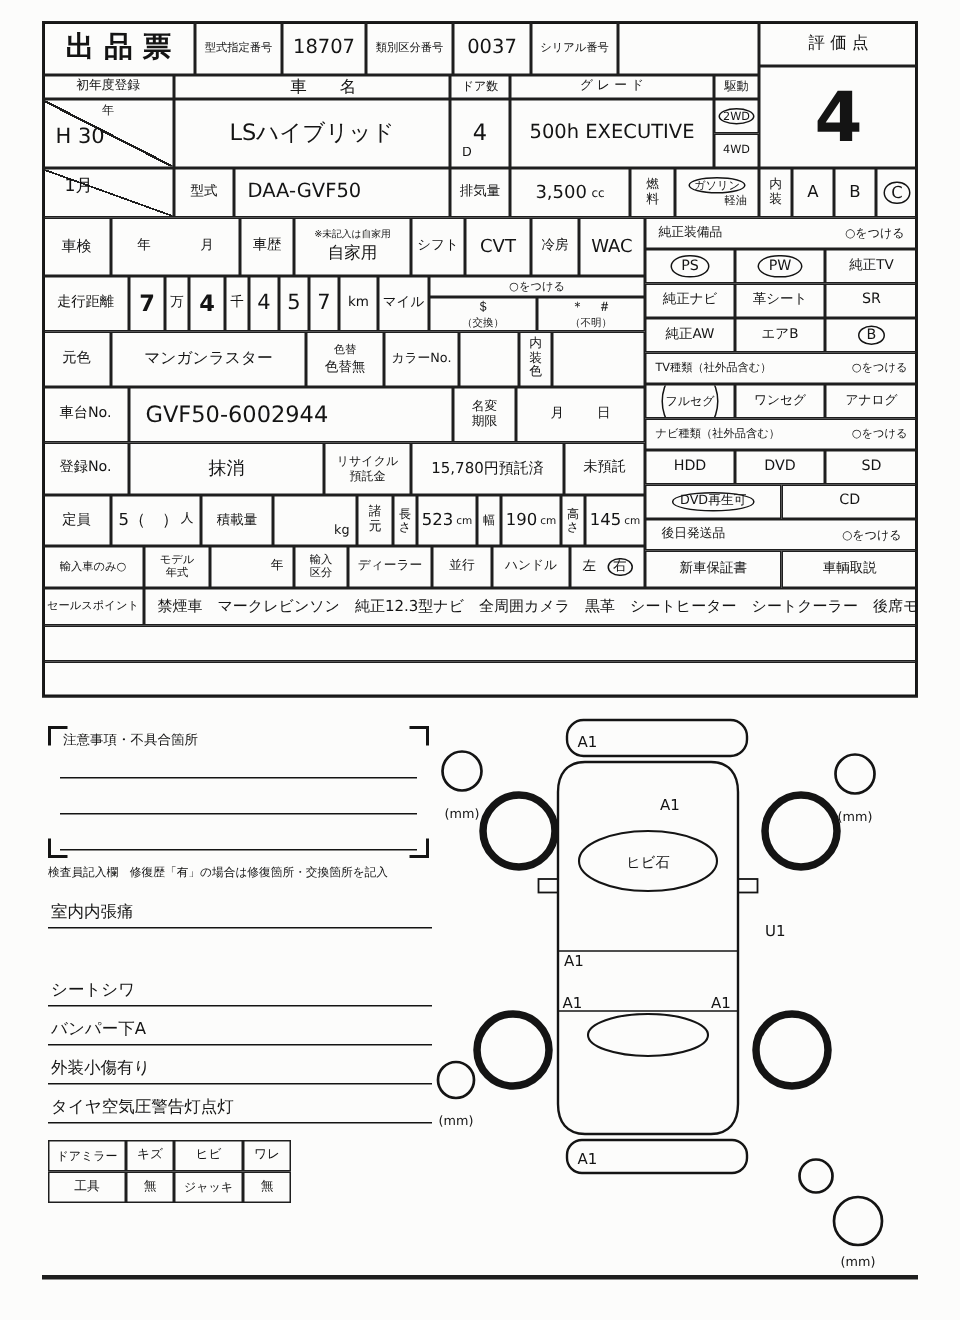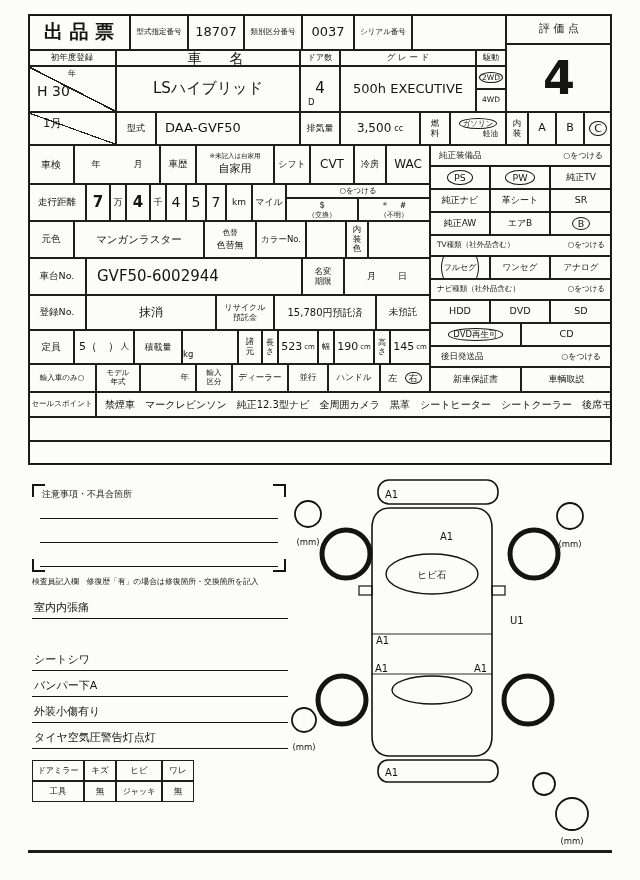--- a/index.html
+++ b/index.html
@@ -45,21 +45,21 @@
   <div class="c" style="left:130px;top:14px;width:58px;height:36px;font-size:7.5px;">型式指定番号</div>
   <div class="c" style="left:188px;top:14px;width:56px;height:36px;font-size:13px;">18707</div>
   <div class="c" style="left:244px;top:14px;width:58px;height:36px;font-size:7.5px;">類別区分番号</div>
   <div class="c" style="left:302px;top:14px;width:52px;height:36px;font-size:13px;">0037</div>
   <div class="c" style="left:354px;top:14px;width:58px;height:36px;font-size:7.5px;">シリアル番号</div>
   <div class="c" style="left:412px;top:14px;width:94px;height:36px;font-size:11px;"></div>
   <div class="c" style="left:506px;top:14px;width:106px;height:30px;font-size:11px;">評 価 点</div>
   <div class="c" style="left:506px;top:44px;width:106px;height:68px;font-size:46px;font-weight:700;">4</div>
 
   <div class="c" style="left:28px;top:50px;width:88px;height:16px;font-size:8.5px;">初年度登録</div>
-  <div class="c" style="left:116px;top:50px;width:184px;height:16px;font-size:14px;padding-left:15px;">車　　名</div>
+  <div class="c" style="left:116px;top:50px;width:184px;height:16px;font-size:11px;padding-left:15px;">車　　名</div>
   <div class="c" style="left:300px;top:50px;width:40px;height:16px;font-size:8px;">ドア数</div>
   <div class="c" style="left:340px;top:50px;width:136px;height:16px;font-size:8.5px;">グ レ ー ド</div>
   <div class="c" style="left:476px;top:50px;width:30px;height:16px;font-size:8px;">駆動</div>
 
   <div class="c slash" style="left:28px;top:66px;width:88px;height:46px;">
     <span class="nb" style="top:2px;left:0;right:0;justify-content:center;font-size:8px;">年</span>
     <span class="nb" style="top:16px;left:8px;font-size:14px;">H 30</span>
   </div>
   <div class="c" style="left:116px;top:66px;width:184px;height:46px;font-size:15px;">LSハイブリッド</div>
   <div class="c" style="left:300px;top:66px;width:40px;height:46px;">
@@ -159,21 +159,21 @@
   </div>
   <div class="c" style="left:274px;top:295px;width:102px;height:35px;font-size:10px;">15,780円預託済</div>
   <div class="c" style="left:376px;top:295px;width:54px;height:35px;font-size:9.5px;">未預託</div>
 
   <div class="c" style="left:28px;top:330px;width:46px;height:34px;font-size:9.5px;">定員</div>
   <div class="c" style="left:74px;top:330px;width:60px;height:34px;justify-content:space-between;padding:0 4px;">
     <span style="font-size:11px;">5（　）</span>
     <span style="font-size:8.5px;">人</span>
   </div>
   <div class="c" style="left:134px;top:330px;width:48px;height:34px;font-size:9px;">積載量</div>
-  <div class="c" style="left:182px;top:330px;width:56px;height:34px;align-items:flex-end;justify-content:flex-start;padding:0 4px 3px 0;font-size:8.5px;">
+  <div class="c" style="left:182px;top:330px;width:56px;height:34px;align-items:flex-end;justify-content:flex-end;padding:0 4px 3px 0;font-size:8.5px;">
     <span>kg</span>
   </div>
   <div class="c wrap" style="left:238px;top:330px;width:24px;height:34px;font-size:8.5px;padding:0 7px;">諸元</div>
   <div class="c wrap" style="left:262px;top:330px;width:16px;height:34px;font-size:8px;padding:0 3px;">長さ</div>
   <div class="c" style="left:278px;top:330px;width:40px;height:34px;gap:2px;align-items:center;">
     <span style="font-size:11px;">523</span>
     <span style="font-size:7px;">cm</span>
   </div>
   <div class="c wrap" style="left:318px;top:330px;width:16px;height:34px;font-size:8px;padding:0 3px;">幅</div>
   <div class="c" style="left:334px;top:330px;width:40px;height:34px;gap:2px;">

